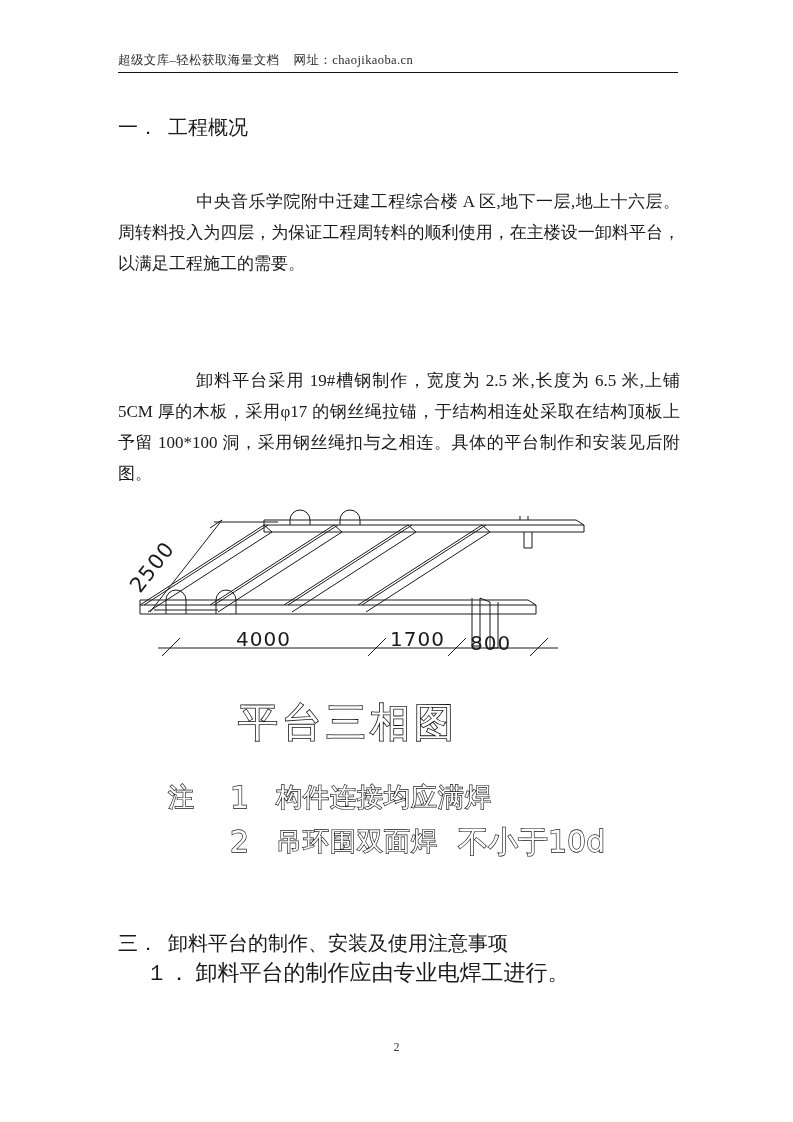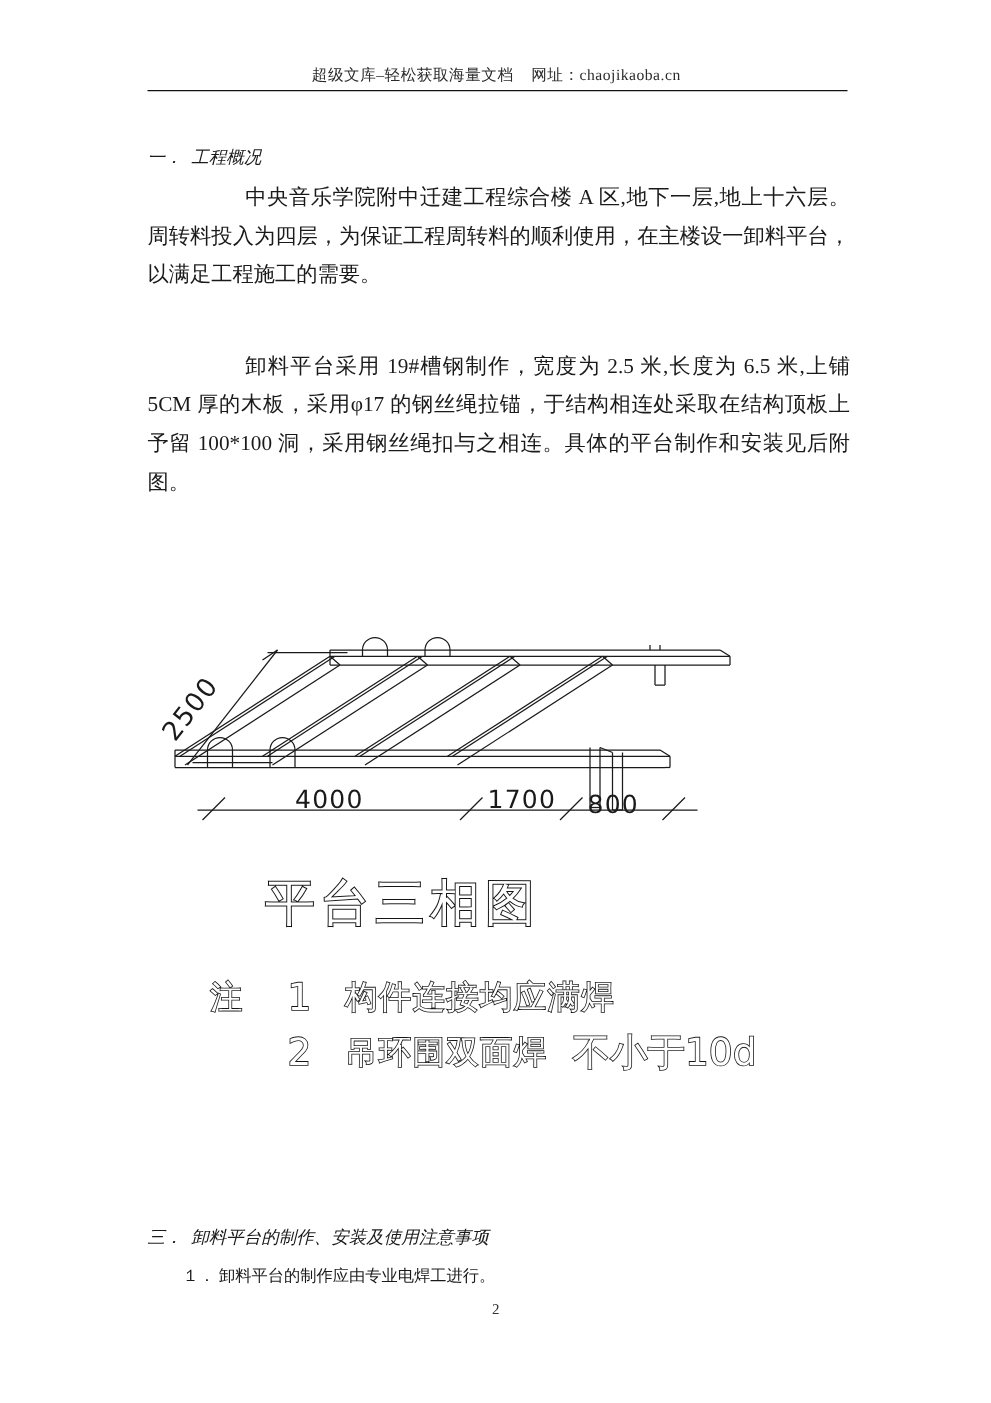--- a/index.html
+++ b/index.html
@@ -23,21 +23,21 @@
   }
 
   
   .header {
     position: absolute;
     left: 118px;
     top: 52px;
     width: 560px;
   }
   .header-text {
-    text-align: center;
+    text-align: left;
     font-size: 12.5px;
     line-height: 16px;
     letter-spacing: 0.4px;
     color: #2b2b2b;
     white-space: pre;
     padding-right: 2px;
   }
   .header-rule {
     margin-top: 4px;
     border-top: 1.6px solid #111;
@@ -46,61 +46,60 @@
 
   
   .content {
     position: absolute;
     left: 118px;
     top: 112px;
     width: 562px;
   }
 
   .sec-head {
-    font-size: 14px;
+    font-size: 20px;
     line-height: 30px;
     white-space: pre;
     margin-top: 8px;
-    font-style: italic;
   }
   .sec-head.first { margin-top: 0; }
 
   .para {
     font-size: 17px;
     line-height: 31px;
     text-align: justify;
     text-justify: inter-ideograph;
     margin: 0;
   }
-  .para.indent { text-indent: 4.6em; }
+  .para.indent { text-indent: 4.6em; margin-top: 44px; }
 
   .gap-sm { height: 16px; }
   .gap-md { height: 26px; }
 
   .list-line {
-    font-size: 13px;
+    font-size: 22px;
     line-height: 30px;
     white-space: pre;
     padding-left: 28px;
   }
 
   
   .figure {
     position: absolute;
     left: 118px;
     top: 498px;
     width: 562px;
     height: 190px;
   }
   .figure svg { display: block; }
 
   
   .cad-title {
     position: absolute;
-    left: 212px;
+    left: 238px;
     top: 694px;
     width: 300px;
     height: 56px;
   }
   .cad-notes {
     position: absolute;
     left: 168px;
     top: 778px;
     width: 470px;
     height: 96px;
@@ -113,21 +112,20 @@
     stroke: #141414;
     paint-order: stroke fill;
   }
 
   
   .tail {
     position: absolute;
     left: 118px;
     top: 928px;
     width: 562px;
-    margin-top: 48px;
   }
 
   
   .page-number {
     position: absolute;
     left: 0;
     right: 0;
     top: 1040px;
     text-align: center;
     font-size: 12px;

